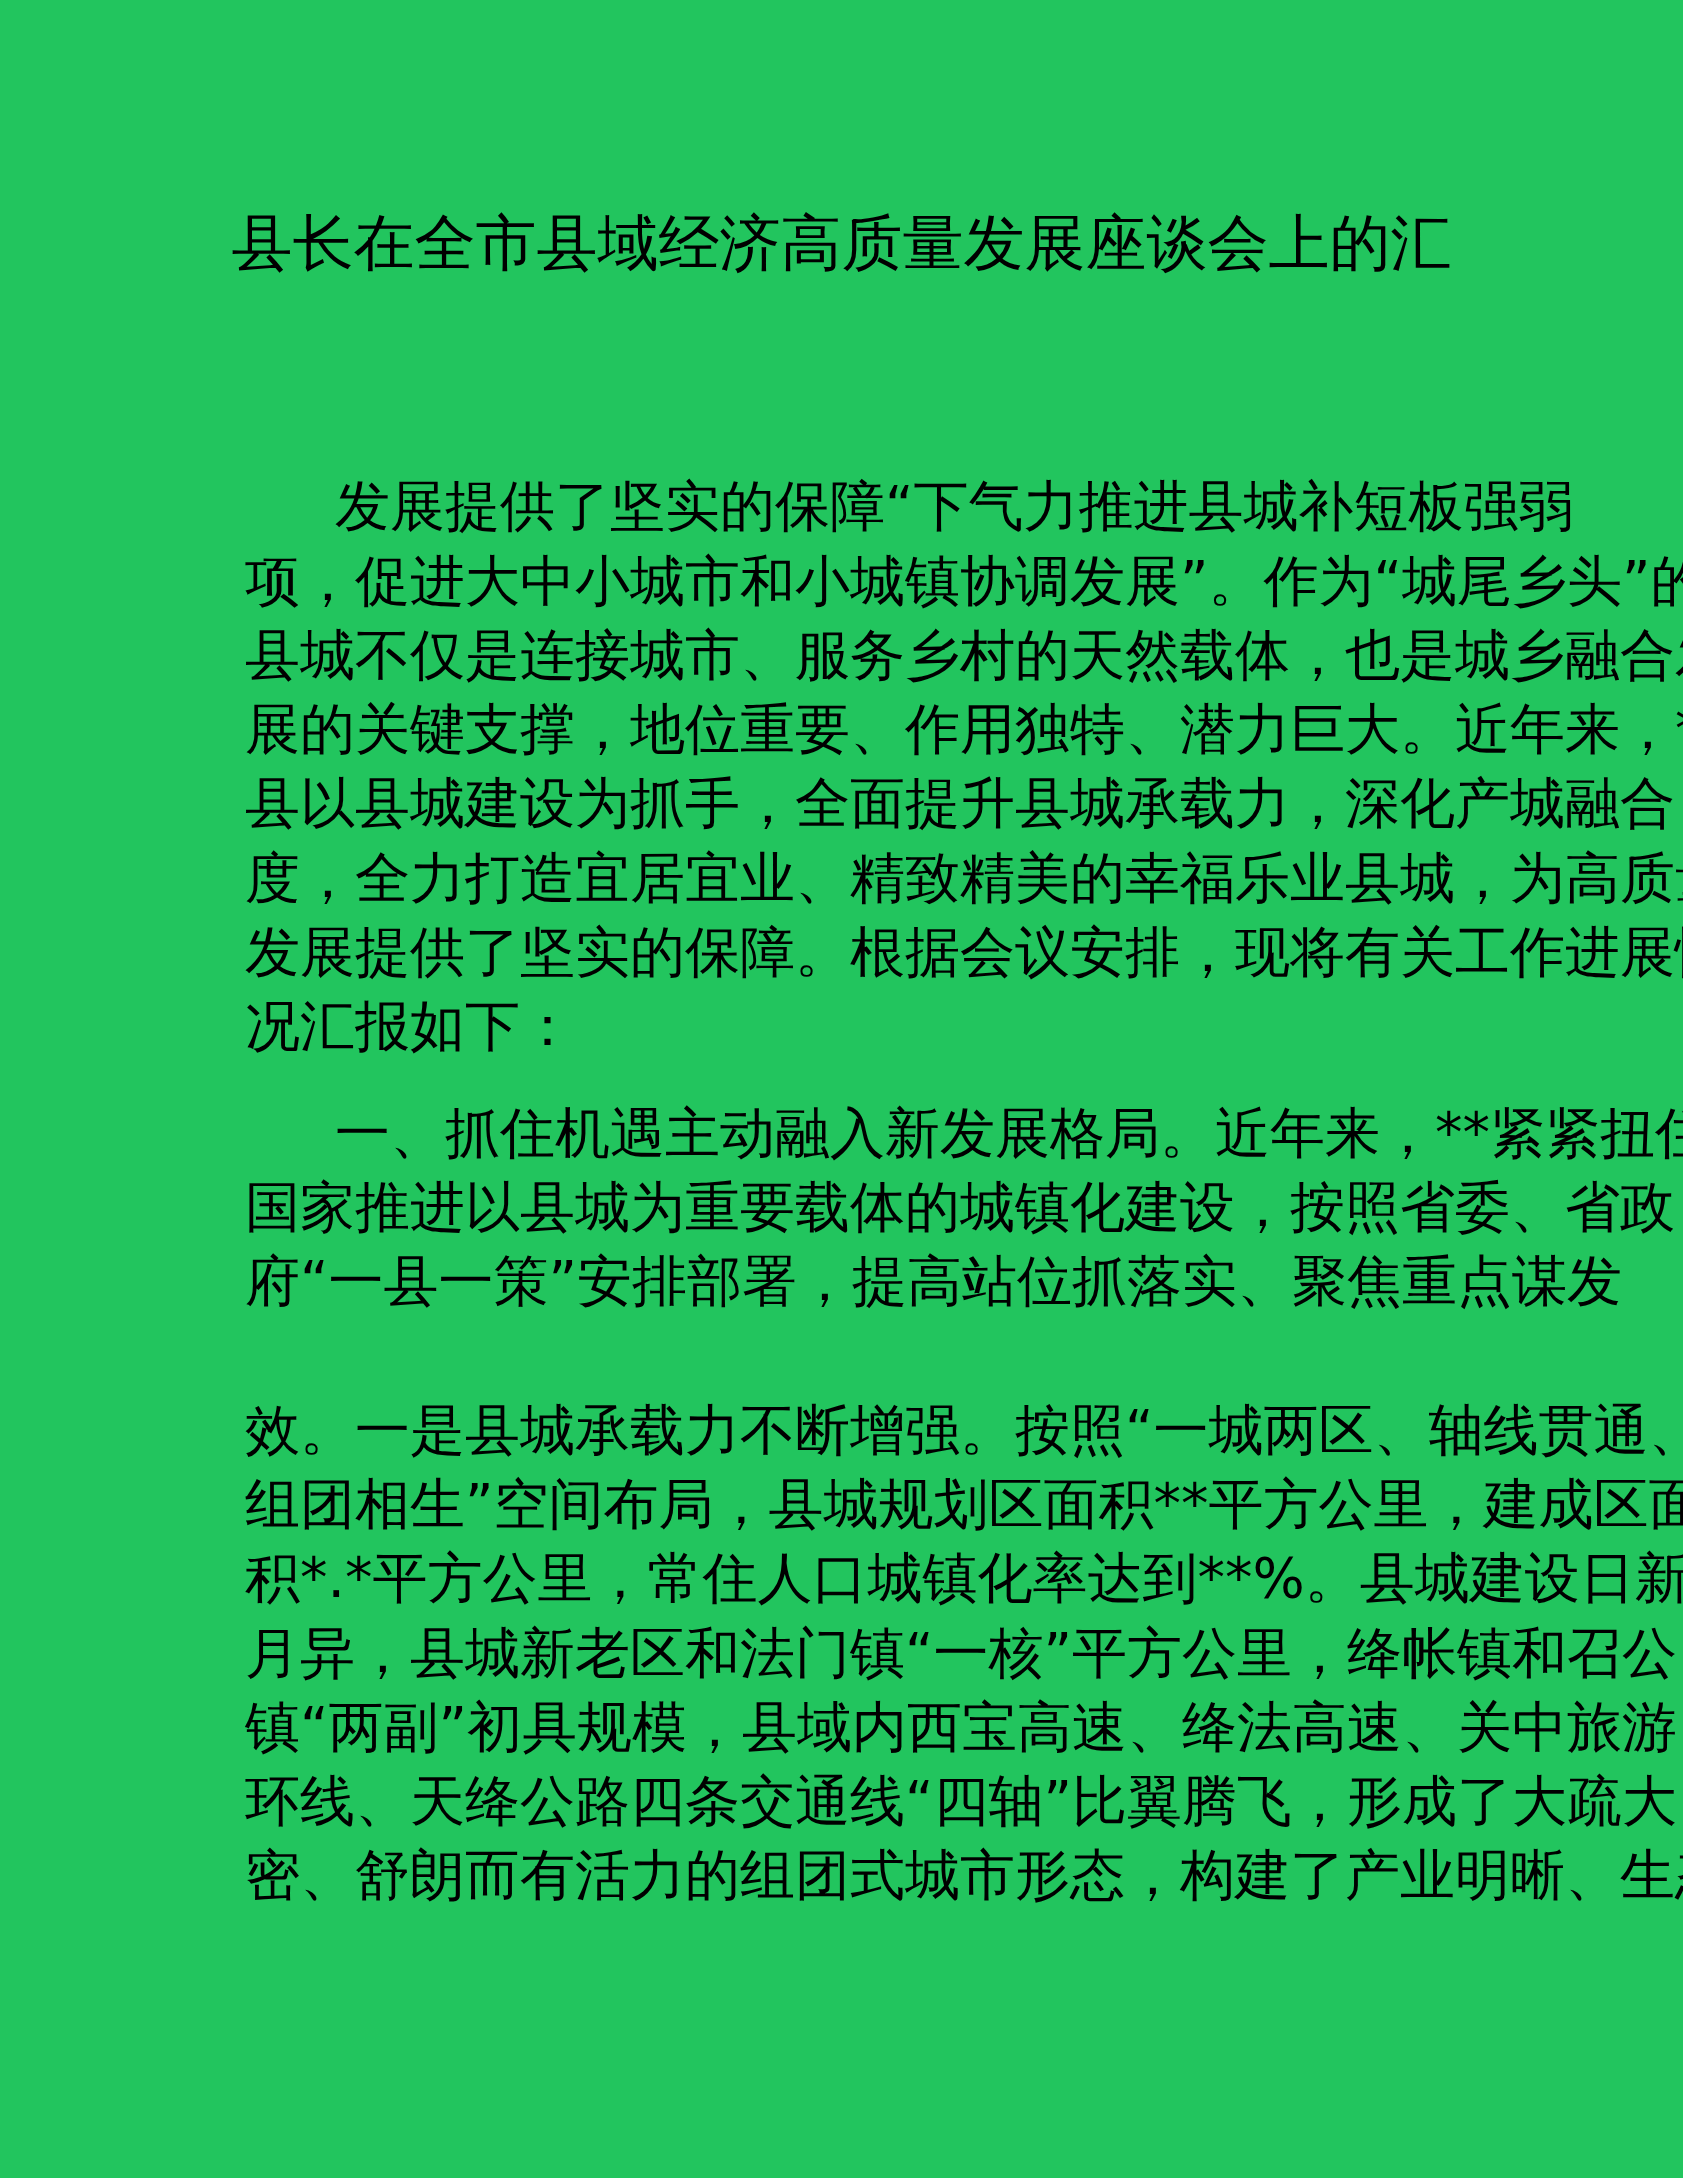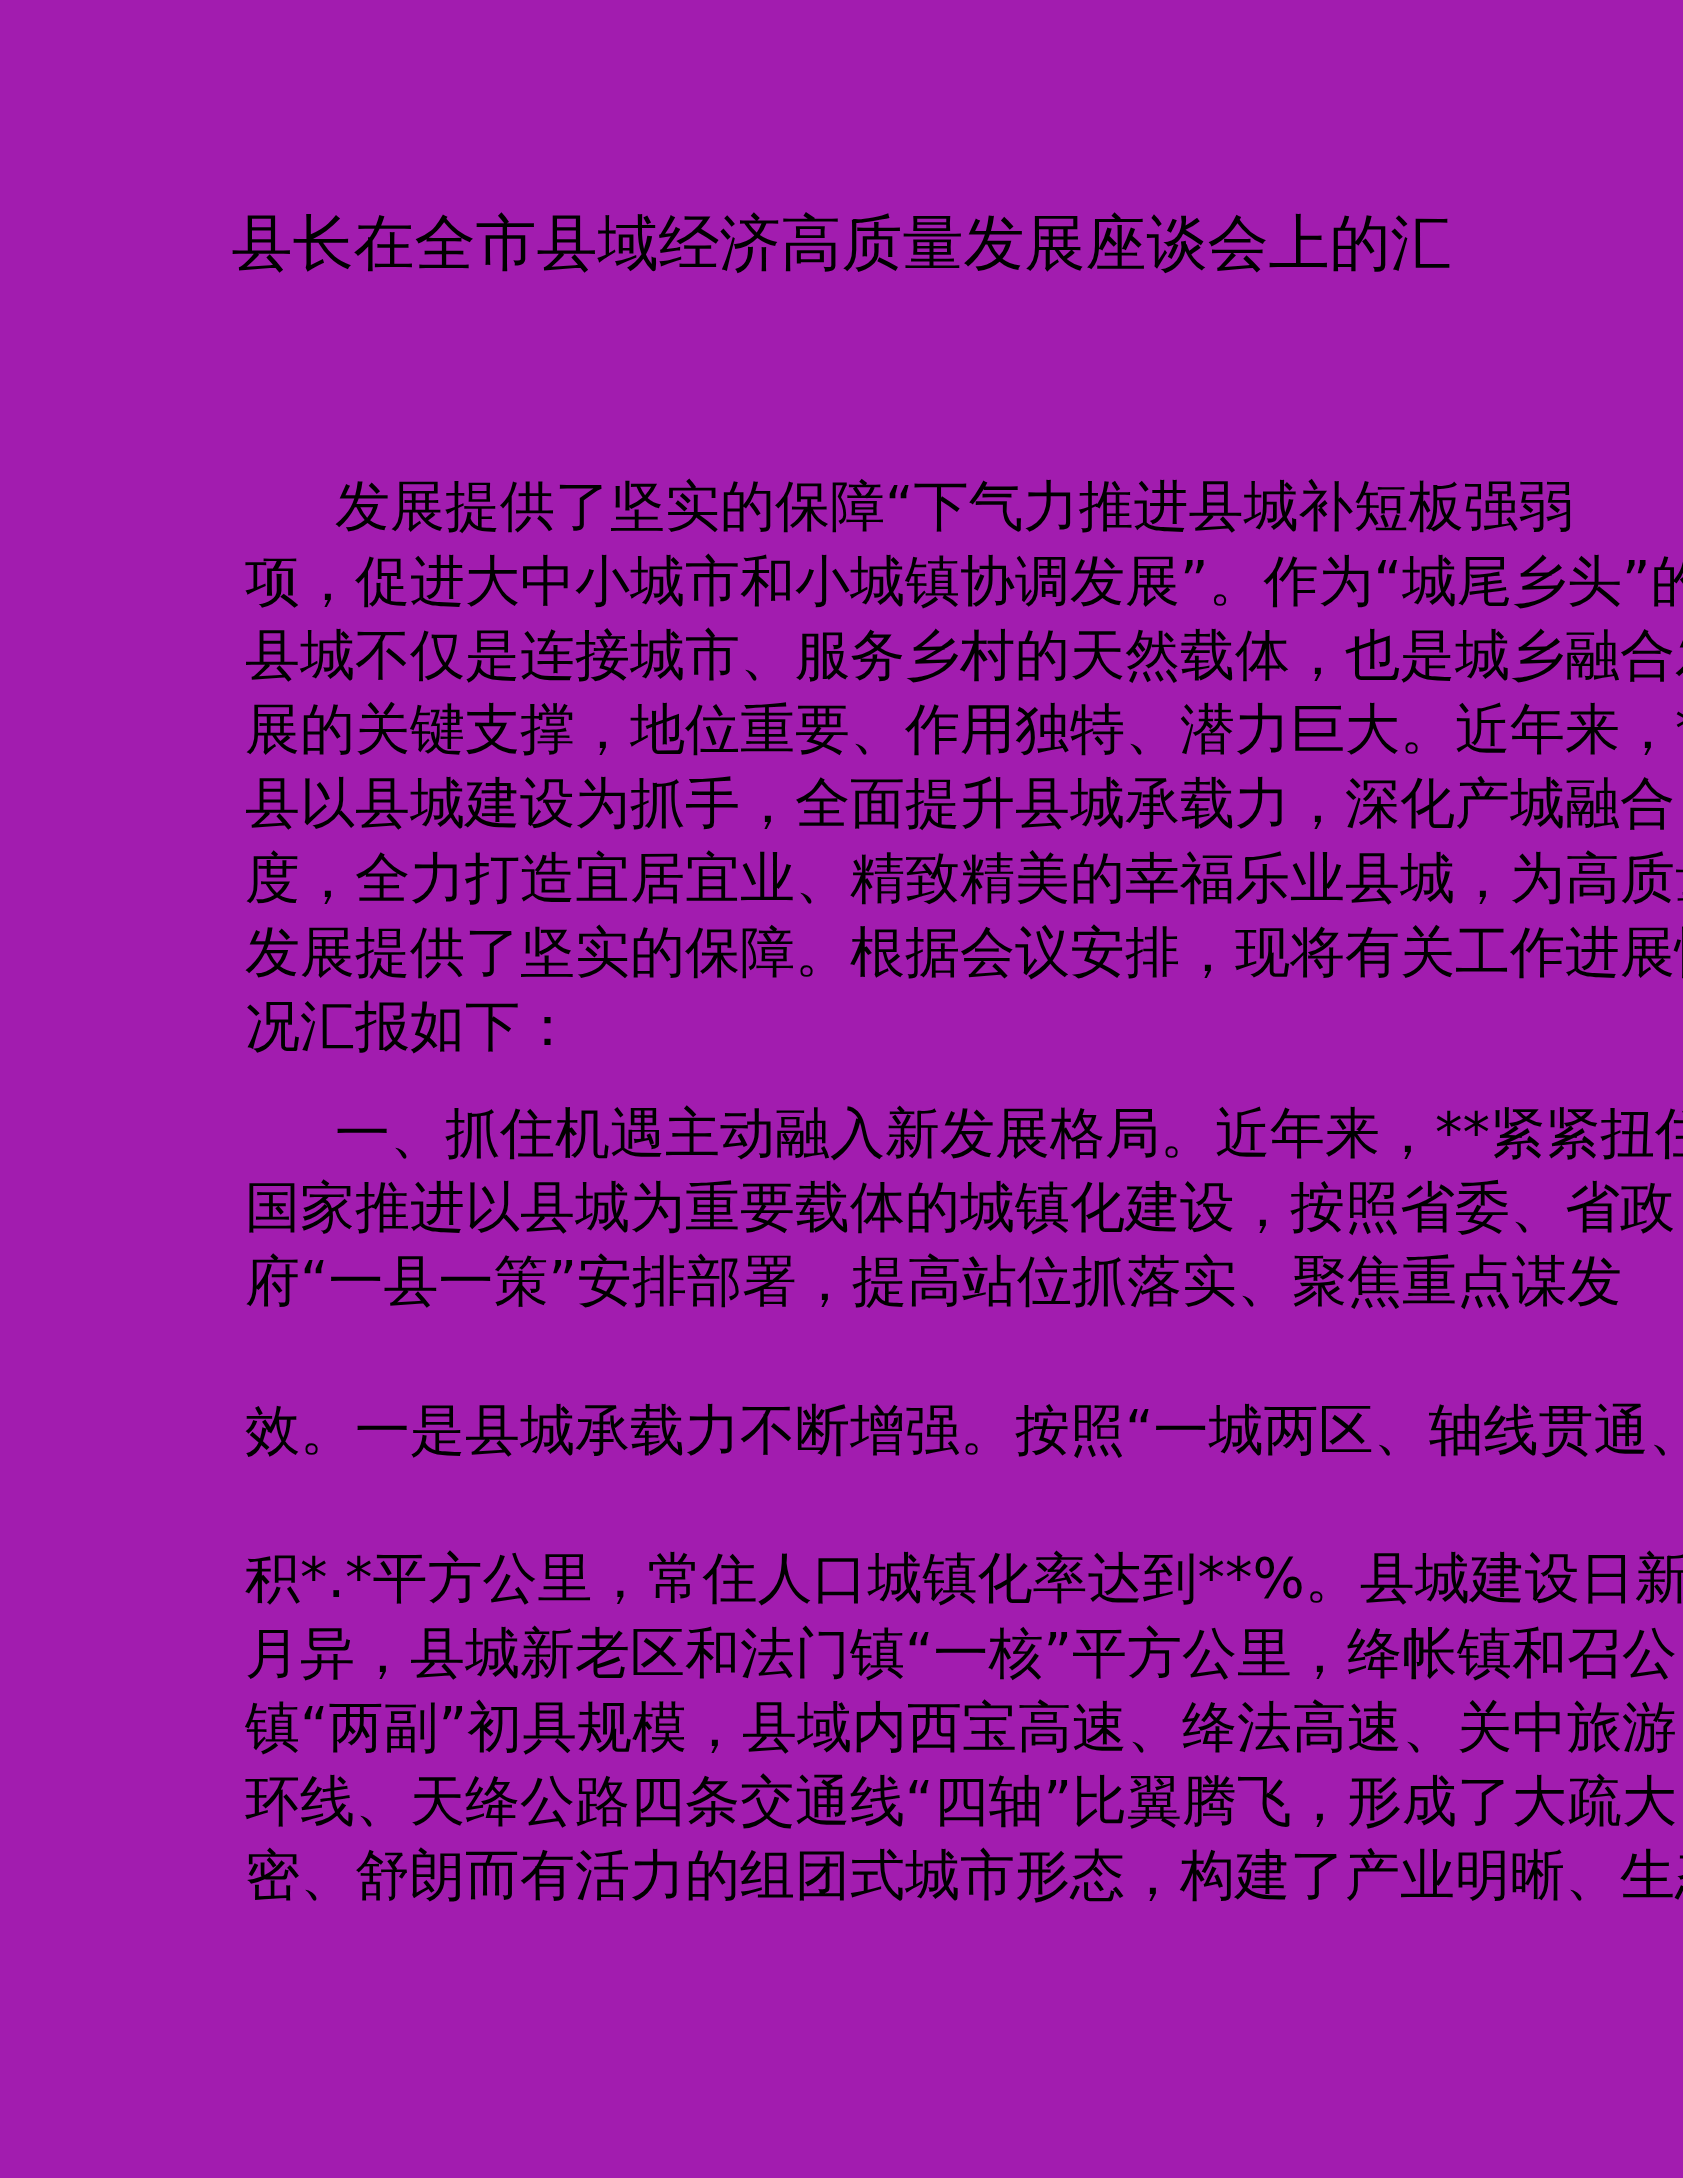--- a/index.html
+++ b/index.html
@@ -1,18 +1,18 @@
 <!DOCTYPE html>
 <html><head>
   <meta charset="utf-8">
   <style>
     html, body { margin: 0; padding: 0; background: #ffffff; }
     body { width: 1683px; height: 2178px; position: relative; overflow: hidden;
            font-family: "DejaVu Sans", "Liberation Sans", sans-serif; color: #000000; }
-    .page { position: absolute; left: 0; top: 0; width: 1683px; height: 2178px; background: #a21caf; }
+    .page { position: absolute; left: 0; top: 0; width: 1683px; height: 2178px; background: #22c55e; }
     .title-line { position: absolute; left: 0; width: 1683px; text-align: center;
                   font-size: 61px; line-height: 79px; white-space: nowrap; letter-spacing: 0px; }
     .line { position: absolute; left: 245px; width: 1178px; font-size: 55px; line-height: 74px;
             white-space: nowrap; text-align: justify; text-align-last: justify; }
     .line.last { text-align-last: left; }
     .line.indent { left: 335px; width: 1088px; }
   </style>
 </head>
 <body>
 
@@ -27,20 +27,21 @@
   <div class="line" style="top:692px;">展的关键支撑，地位重要、作用独特、潜力巨大。近年来，**</div>
   <div class="line" style="top:766px;">县以县城建设为抓手，全面提升县城承载力，深化产城融合</div>
   <div class="line" style="top:841px;">度，全力打造宜居宜业、精致精美的幸福乐业县城，为高质量</div>
   <div class="line" style="top:915px;">发展提供了坚实的保障。根据会议安排，现将有关工作进展情</div>
   <div class="line last" style="top:989px;">况汇报如下：</div>
 
   <div class="line indent" style="top:1096px;">一、抓住机遇主动融入新发展格局。近年来，**紧紧扭住</div>
   <div class="line" style="top:1170px;">国家推进以县城为重要载体的城镇化建设，按照省委、省政</div>
   <div class="line" style="top:1244px;">府“一县一策”安排部署，提高站位抓落实、聚焦重点谋发</div>
   <div class="line" style="top:1393px;">效。一是县城承载力不断增强。按照“一城两区、轴线贯通、</div>
+  <div class="line" style="top:1467px;">组团相生”空间布局，县城规划区面积**平方公里，建成区面</div>
   <div class="line" style="top:1541px;">积*.*平方公里，常住人口城镇化率达到**%。县城建设日新</div>
   <div class="line" style="top:1616px;">月异，县城新老区和法门镇“一核”平方公里，绛帐镇和召公</div>
   <div class="line" style="top:1690px;">镇“两副”初具规模，县域内西宝高速、绛法高速、关中旅游</div>
   <div class="line" style="top:1764px;">环线、天绛公路四条交通线“四轴”比翼腾飞，形成了大疏大</div>
   <div class="line" style="top:1838px;">密、舒朗而有活力的组团式城市形态，构建了产业明晰、生态</div>
 
 </div>
 
 
 </body></html>

